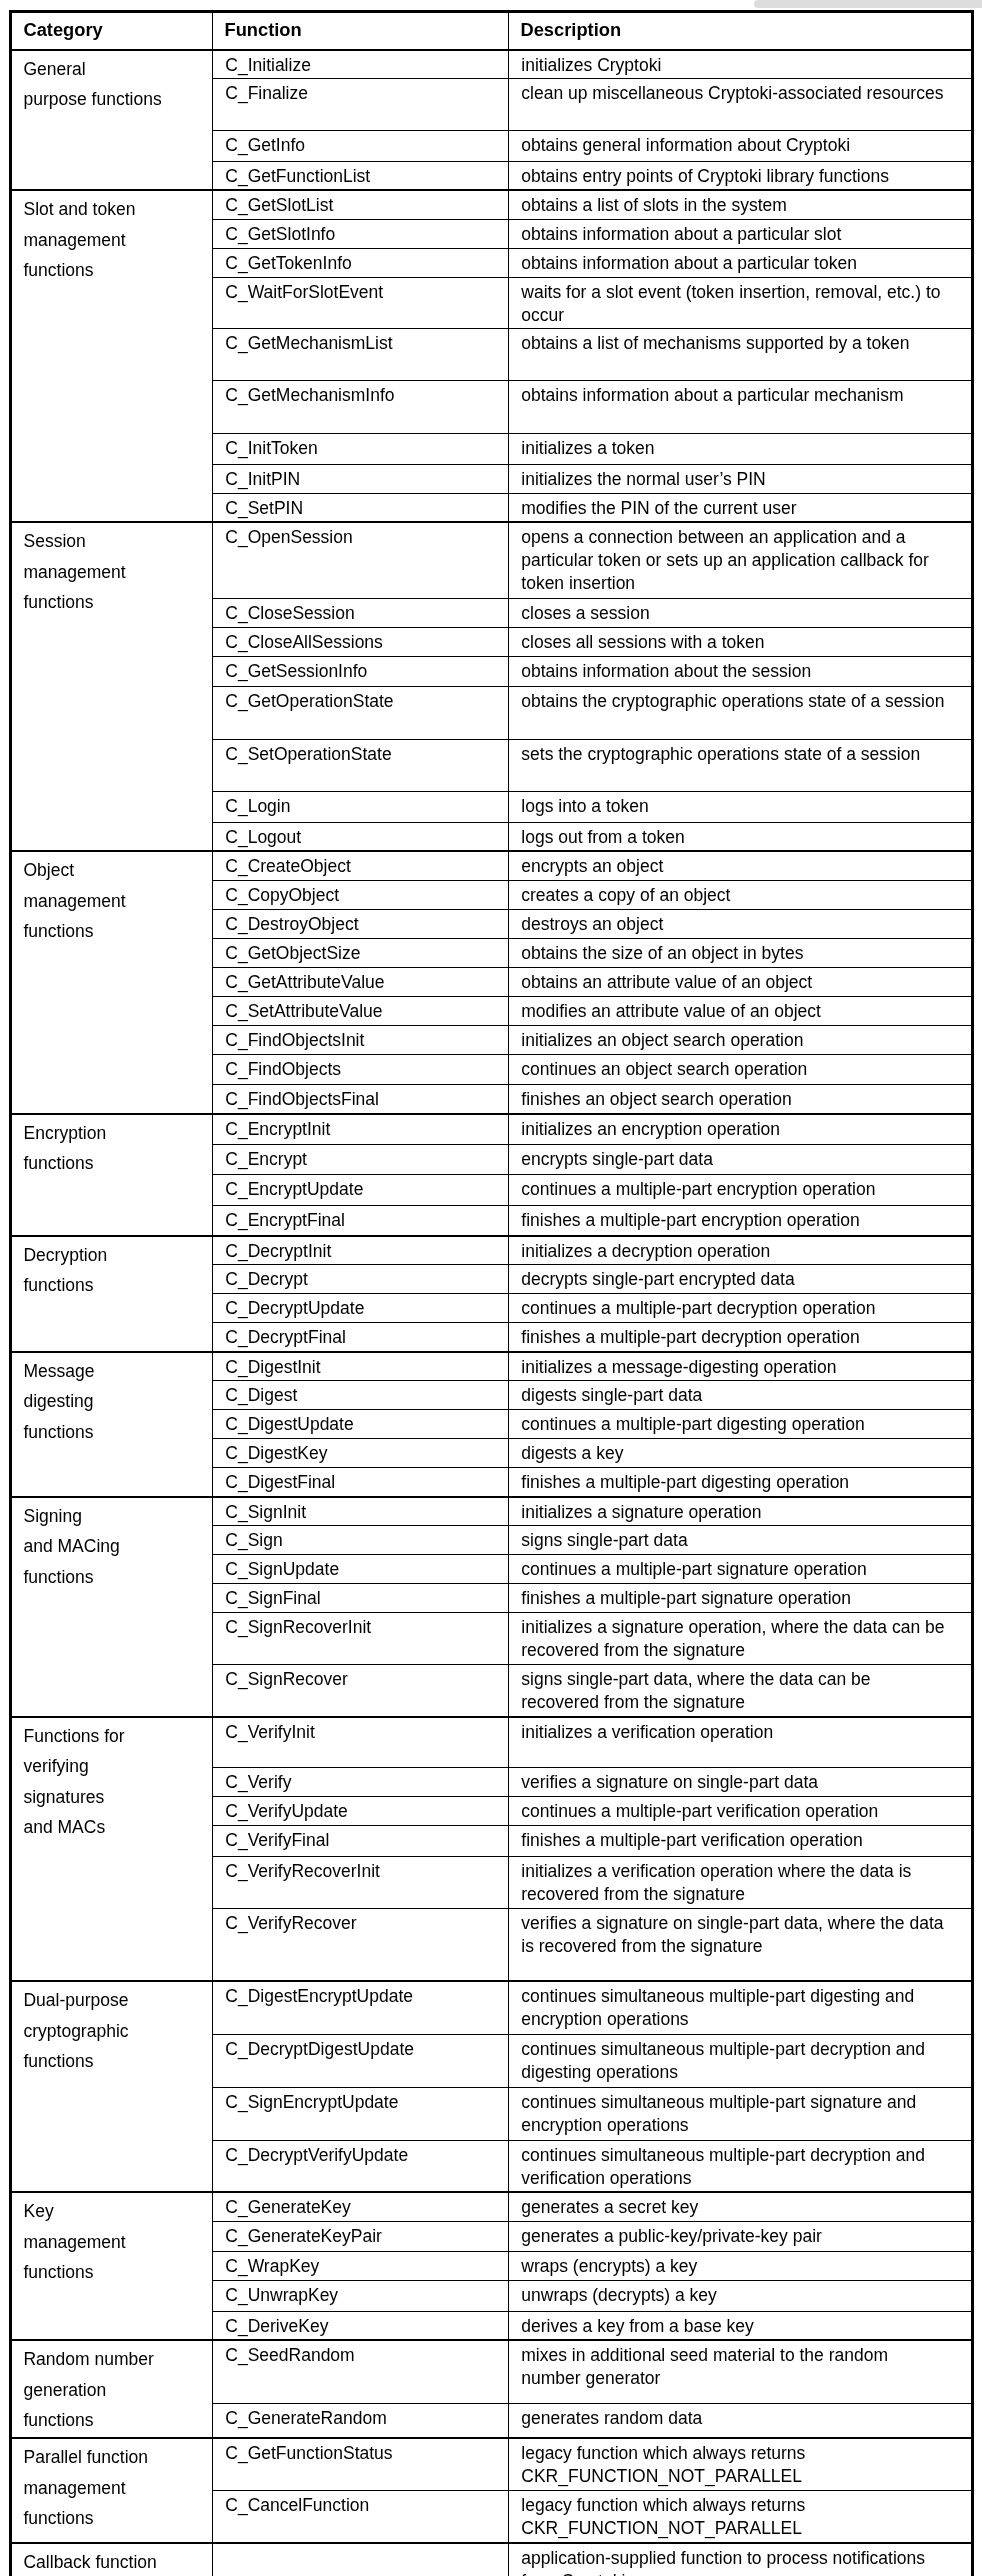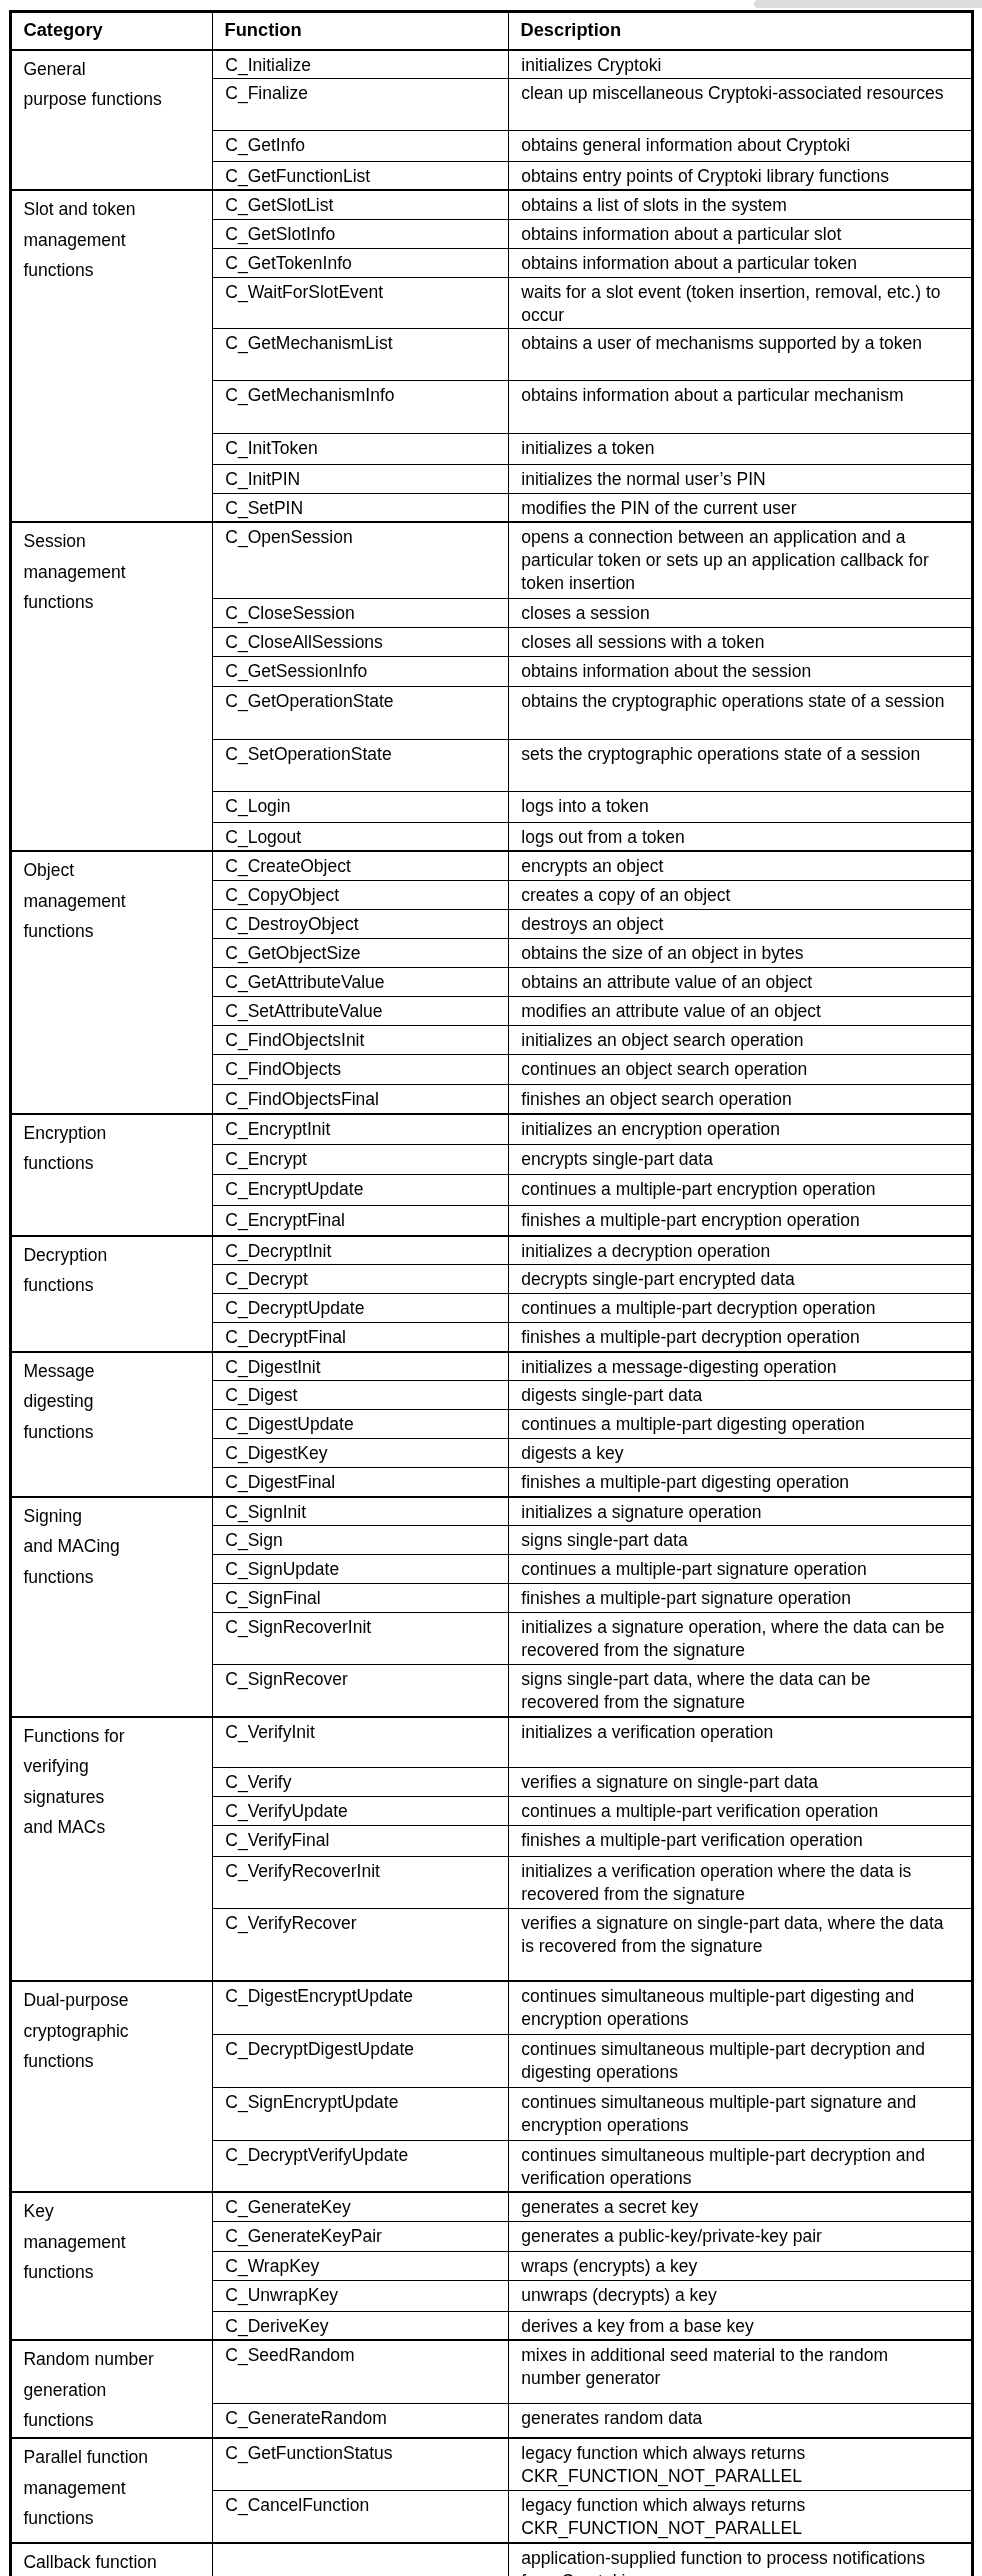--- a/index.html
+++ b/index.html
@@ -129,21 +129,21 @@
         <tr style="height: 29px;">
           <td class="fn">C_GetTokenInfo</td>
           <td class="desc">obtains information about a particular token</td>
         </tr>
         <tr style="height: 50px;">
           <td class="fn">C_WaitForSlotEvent</td>
           <td class="desc">waits for a slot event (token insertion, removal, etc.) to occur</td>
         </tr>
         <tr style="height: 52px;">
           <td class="fn">C_GetMechanismList</td>
-          <td class="desc">obtains a user of mechanisms supported by a token</td>
+          <td class="desc">obtains a list of mechanisms supported by a token</td>
         </tr>
         <tr style="height: 53px;">
           <td class="fn">C_GetMechanismInfo</td>
           <td class="desc">obtains information about a particular mechanism</td>
         </tr>
         <tr style="height: 30.5px;">
           <td class="fn">C_InitToken</td>
           <td class="desc">initializes a token</td>
         </tr>
         <tr style="height: 29px;">

